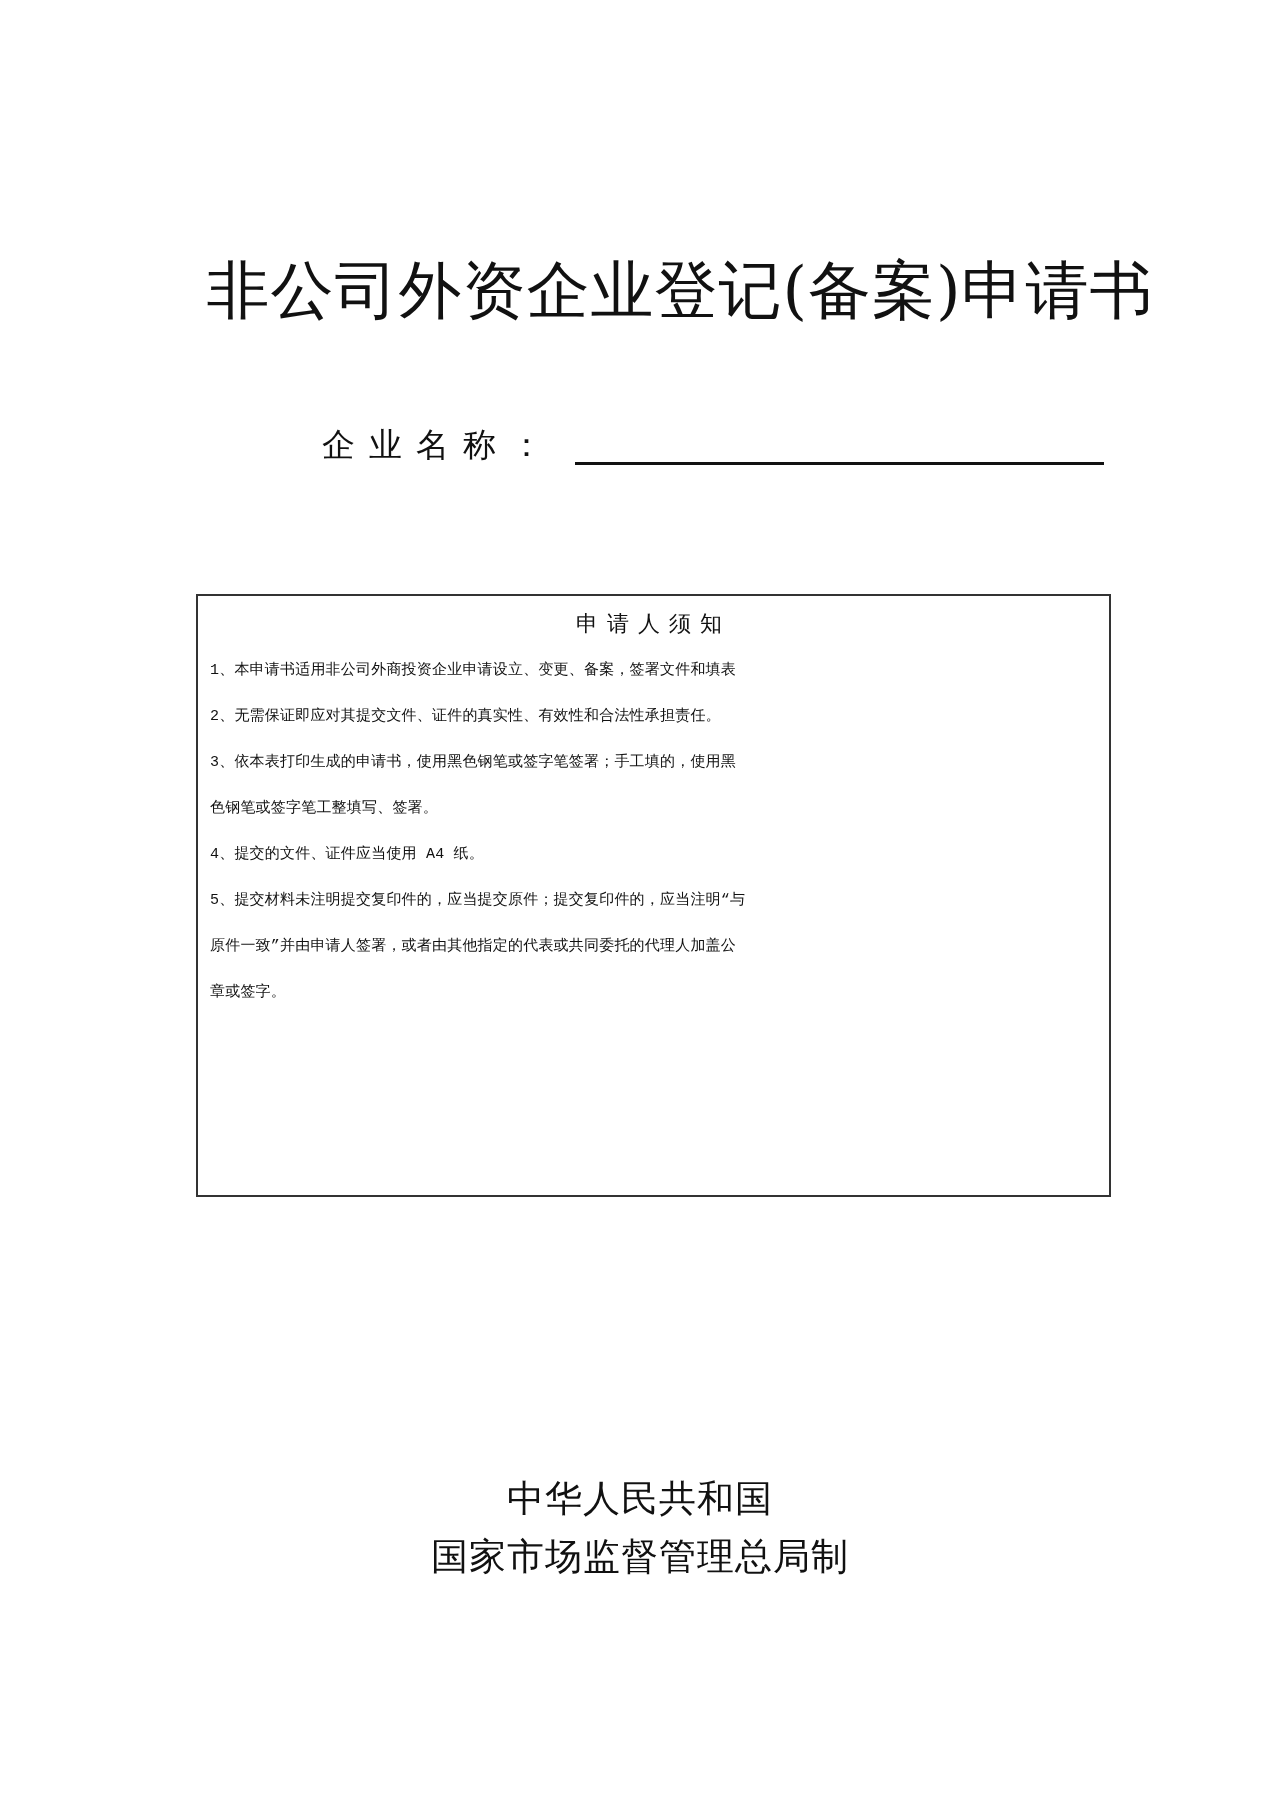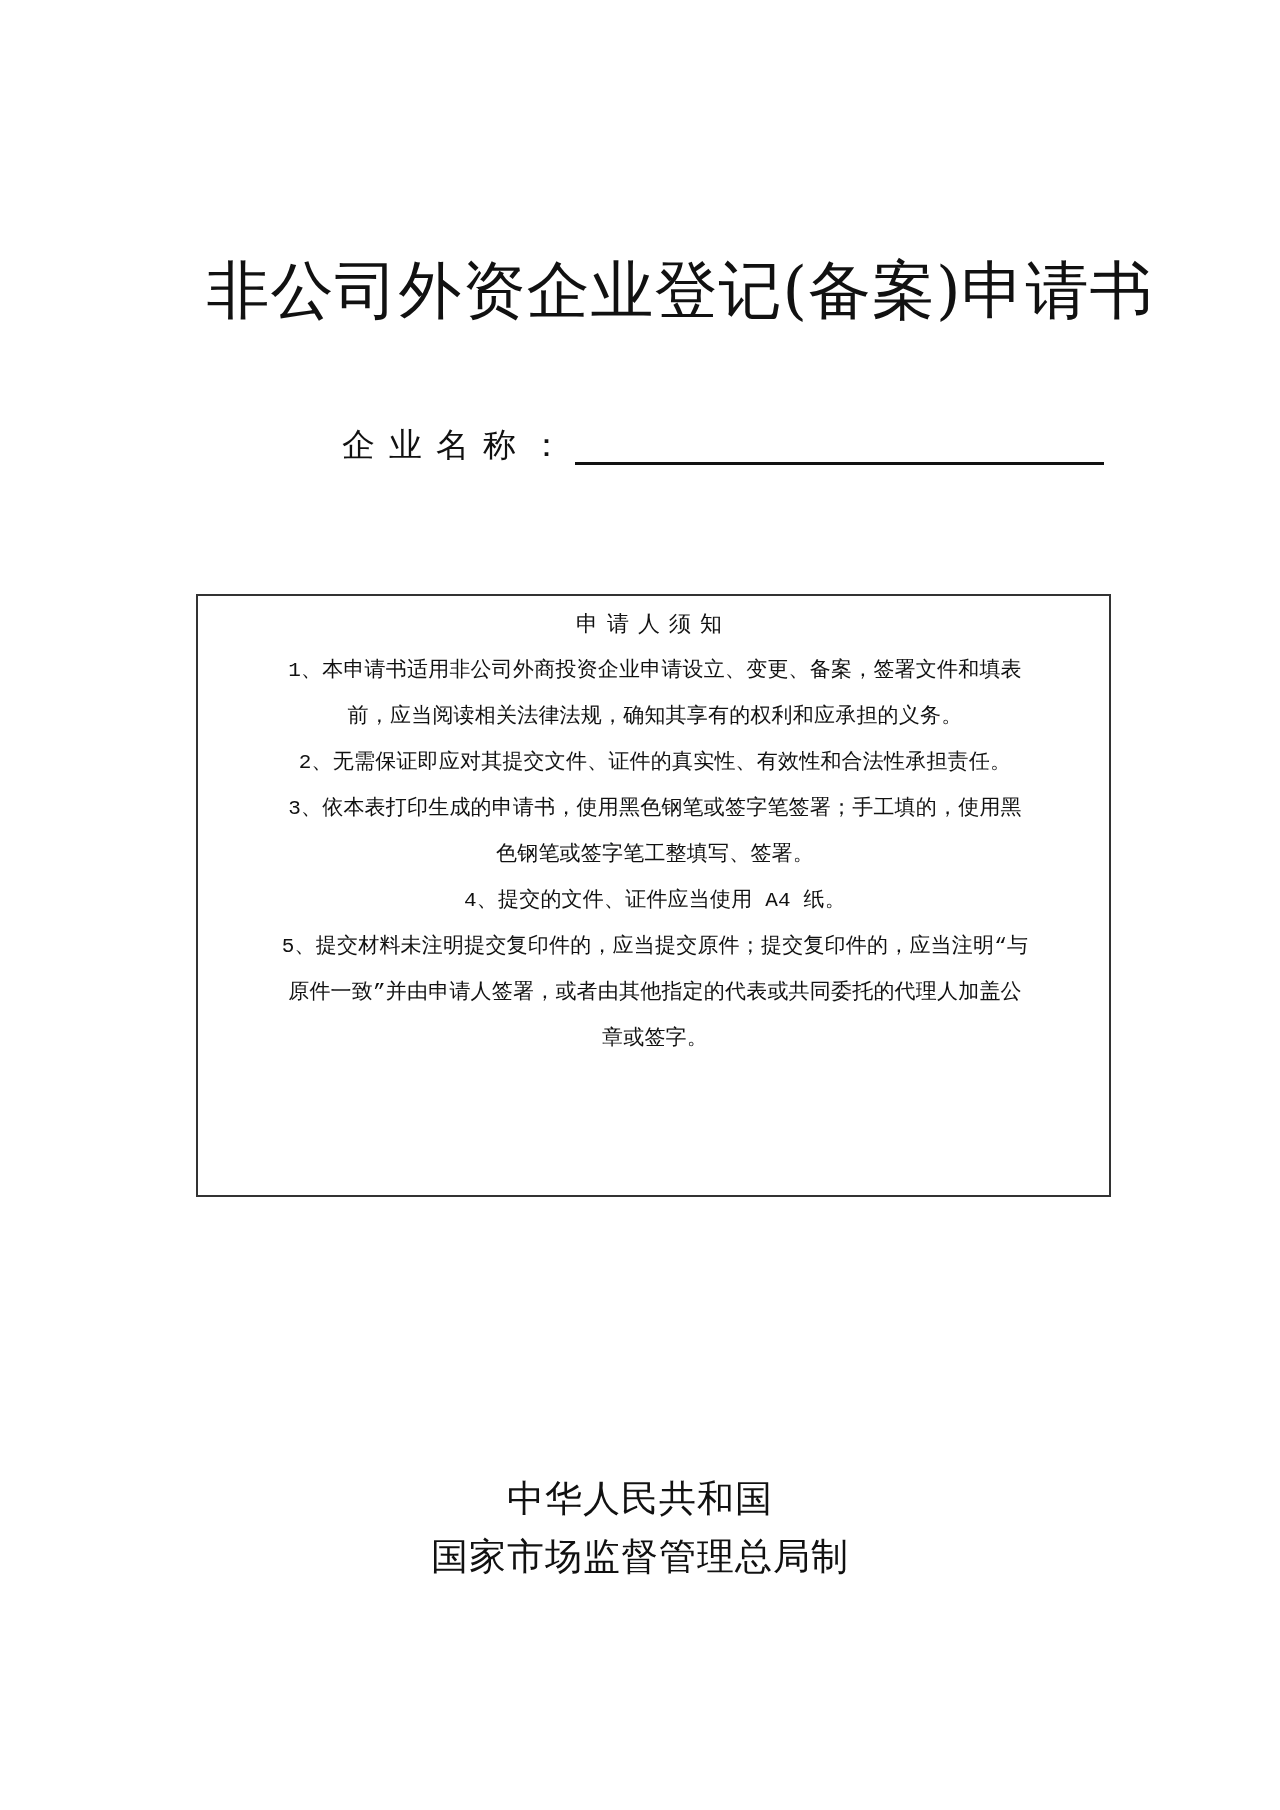--- a/index.html
+++ b/index.html
@@ -33,21 +33,20 @@
       top: 418px;
       height: 50px;
       display: flex;
       align-items: flex-end;
     }
     .name-label {
       font-size: 33px;
       line-height: 46px;
       letter-spacing: 14px;
       white-space: nowrap;
-      margin-left: 20px;
     }
     .name-field {
       position: absolute;
       left: 575px;
       top: 440px;
       width: 521px;
       height: 22px;
       border: none;
       border-bottom: 3px solid #111111;
       background: transparent;
@@ -76,26 +75,25 @@
       line-height: 40px;
       letter-spacing: 9px;
     }
     .notice-lines {
       position: absolute;
       left: 12px;
       top: 52px;
       width: 890px;
     }
     .notice-line {
-      font-size: 21px;
+      font-size: 15px;
       line-height: 46px;
       height: 46px;
       white-space: nowrap;
       letter-spacing: 0.2px;
-      text-align: center;
     }
     .footer {
       position: absolute;
       left: 0;
       width: 1280px;
       top: 1472px;
       text-align: center;
     }
     .footer-line {
       font-size: 37px;
@@ -112,21 +110,20 @@
 
 <div class="name-row">
   <span class="name-label">企业名称：</span>
 </div>
 <input class="name-field" type="text" value="" style="">
 
 <div class="notice-box">
   <div class="notice-heading">申请人须知</div>
   <div class="notice-lines">
     <div class="notice-line">1、本申请书适用非公司外商投资企业申请设立、变更、备案，签署文件和填表</div>
-    <div class="notice-line">前，应当阅读相关法律法规，确知其享有的权利和应承担的义务。</div>
     <div class="notice-line">2、无需保证即应对其提交文件、证件的真实性、有效性和合法性承担责任。</div>
     <div class="notice-line">3、依本表打印生成的申请书，使用黑色钢笔或签字笔签署；手工填的，使用黑</div>
     <div class="notice-line">色钢笔或签字笔工整填写、签署。</div>
     <div class="notice-line">4、提交的文件、证件应当使用 A4 纸。</div>
     <div class="notice-line">5、提交材料未注明提交复印件的，应当提交原件；提交复印件的，应当注明“与</div>
     <div class="notice-line">原件一致”并由申请人签署，或者由其他指定的代表或共同委托的代理人加盖公</div>
     <div class="notice-line">章或签字。</div>
   </div>
 </div>
 

